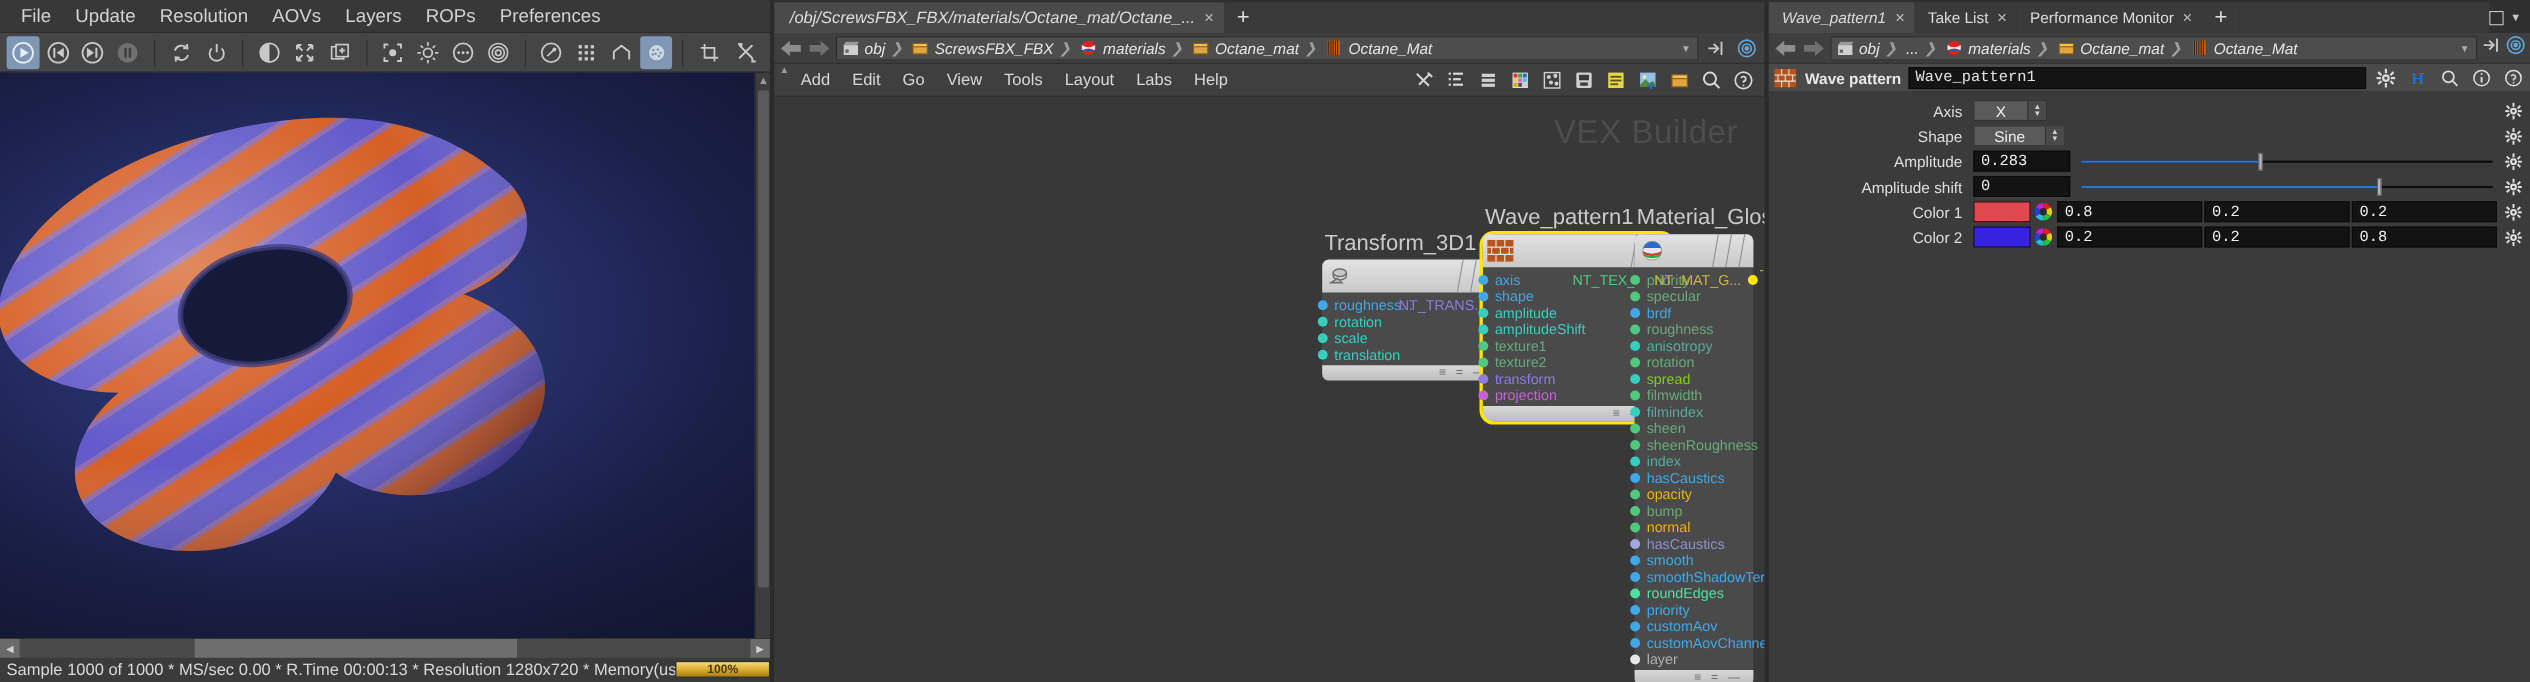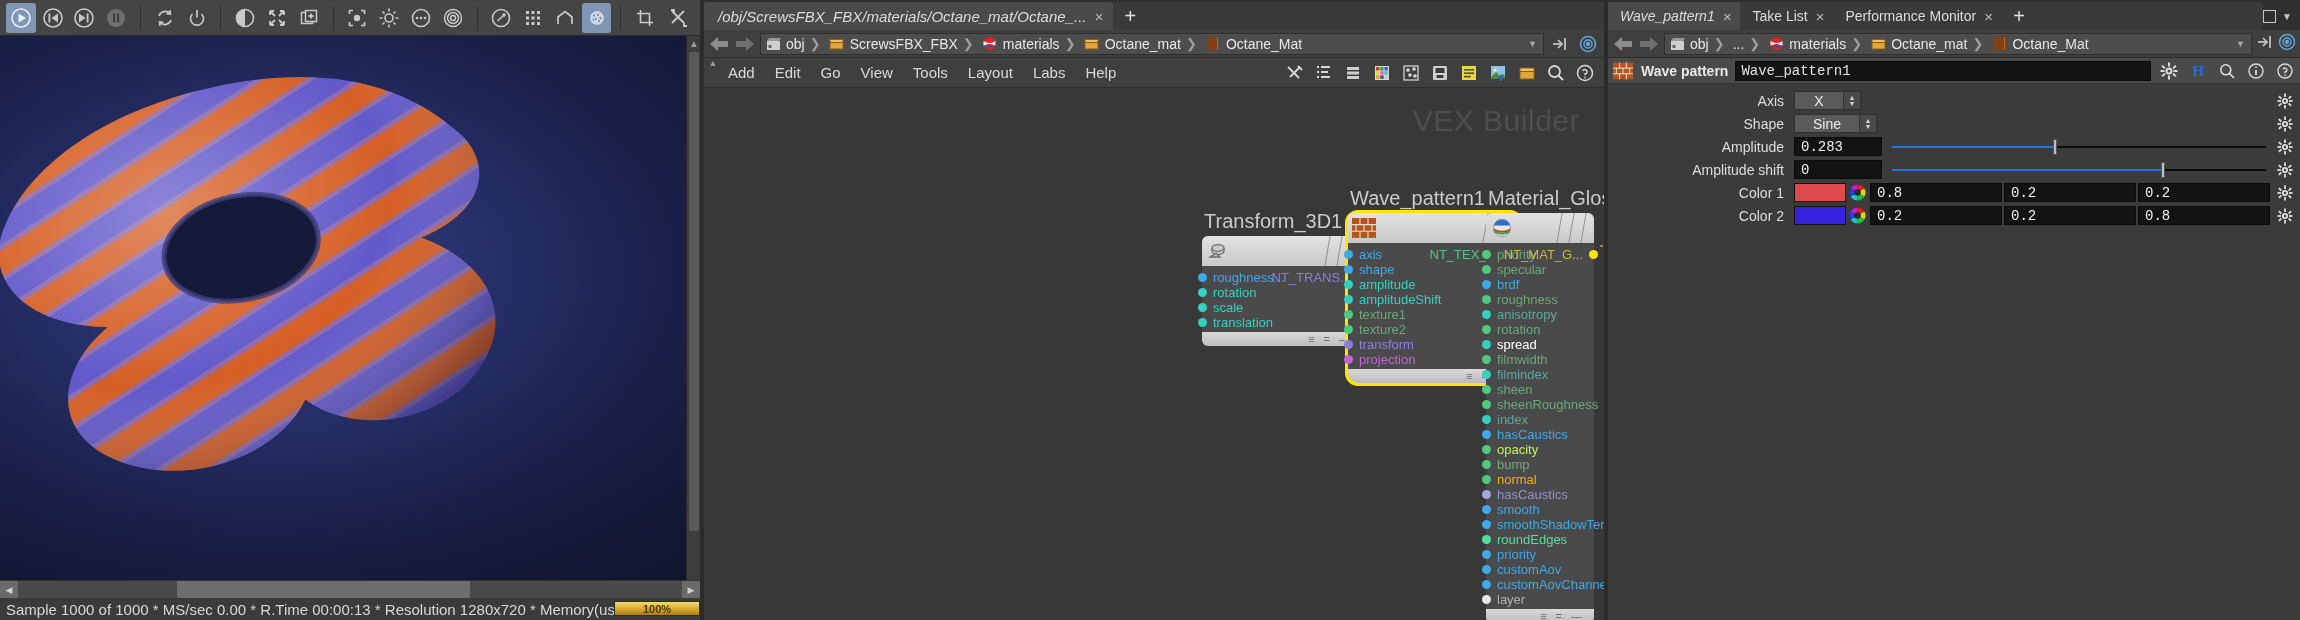--- a/index.html
+++ b/index.html
@@ -63,21 +63,21 @@
       border-top-right-radius:2px; max-width: 420px; }
   .tab-x { color: #bdbdbd; font-size: 15px; }
   .net-plus { width: 34px; height: 28px; display:flex; align-items:center; justify-content:center;
       font-size: 20px; color: #e0e0e0; background: #3a3a3a; }
   .tabbar-rest { flex: 1; background: #3a3a3a; height: 28px; }
 
   .net-crumbbar { height: 28px; background: #3f3f3f; display: flex; align-items: center; gap: 4px; padding: 0 4px;
       border-bottom: 1px solid #2c2c2c; }
   .nav-arrow { width: 22px; height: 22px; display:flex; align-items:center; justify-content:center; color:#8d8d8d; }
   .crumbs { flex: 1; height: 22px; background: #4d4d4d; border: 1px solid #2e2e2e; display: flex; align-items: center;
-      position: relative; overflow: hidden; }
+      position: relative; overflow: hidden; font-style: italic; }
   .crumb { display: flex; align-items: center; gap: 5px; padding: 0 6px 0 4px; font-size: 14px; color: #e6e6e6;
       height: 20px; position: relative; }
   .crumb .sep { width: 9px; height: 20px; color: #9e9e9e; font-size: 13px; display:flex; align-items:center; }
   .crumb-ico { width: 16px; height: 16px; display: flex; align-items: center; justify-content: center; font-size: 13px; }
   .crumbs .caret { position:absolute; right: 6px; color:#aaa; font-size:9px; }
   .net-crumbbar .rt-ico { width: 24px; height: 22px; display:flex; align-items:center; justify-content:center; color:#c8c8c8; }
 
   .net-menubar { height: 30px; background: #3f3f3f; display: flex; align-items: center; padding-left: 4px;
       border-bottom: 1px solid #2c2c2c; }
   .net-scrollnub { width: 10px; height: 30px; display:flex; align-items:flex-start; justify-content:center; color:#9a9a9a; font-size: 9px; }
@@ -143,20 +143,29 @@
   .gear { width: 22px; height: 19px; display:flex; align-items:center; justify-content:center; margin-left: auto; }
   .gear-r { width: 22px; height: 21px; display:flex; align-items:center; justify-content:center; }
 </style>
 </head>
 <body>
 
 <div class="app">
 
   <div class="render-pane">
 
+    <div class="rv-menubar">
+      <div class="rv-menu">File</div>
+      <div class="rv-menu">Update</div>
+      <div class="rv-menu">Resolution</div>
+      <div class="rv-menu">AOVs</div>
+      <div class="rv-menu">Layers</div>
+      <div class="rv-menu">ROPs</div>
+      <div class="rv-menu">Preferences</div>
+    </div>
 
     <div class="rv-toolbar">
       <div class="tb-ico sel">
         <svg width="22" height="22" viewBox="0 0 22 22">
             <circle cx="11" cy="11" r="9" fill="none" stroke="#e9eef5" stroke-width="1.6"></circle>
             <path d="M8.5 6.5 L16 11 L8.5 15.5 Z" fill="#e9eef5"></path>
           </svg>
       </div>
       <div class="tb-ico">
         <svg width="22" height="22" viewBox="0 0 22 22">
@@ -729,21 +738,21 @@
             <div class="port-row">
                 <span class="dot" style="background:#35cfc0"></span>
                 <span style="color:#5aa8a0">anisotropy</span>
               </div>
             <div class="port-row">
                 <span class="dot" style="background:#4fc97d"></span>
                 <span style="color:#6aa87a">rotation</span>
               </div>
             <div class="port-row">
                 <span class="dot" style="background:#35cfc0"></span>
-                <span style="color:#ffffff">spread</span>
+                <span style="color:#84cc16">spread</span>
               </div>
             <div class="port-row">
                 <span class="dot" style="background:#4fc97d"></span>
                 <span style="color:#6aa87a">filmwidth</span>
               </div>
             <div class="port-row">
                 <span class="dot" style="background:#35cfc0"></span>
                 <span style="color:#5aa8a0">filmindex</span>
               </div>
             <div class="port-row">
@@ -757,21 +766,21 @@
             <div class="port-row">
                 <span class="dot" style="background:#35cfc0"></span>
                 <span style="color:#5aa8a0">index</span>
               </div>
             <div class="port-row">
                 <span class="dot" style="background:#3fa8e8"></span>
                 <span style="color:#3fa8e8">hasCaustics</span>
               </div>
             <div class="port-row">
                 <span class="dot" style="background:#4fc97d"></span>
-                <span style="color:#bef264">opacity</span>
+                <span style="color:#eab308">opacity</span>
               </div>
             <div class="port-row">
                 <span class="dot" style="background:#4fc97d"></span>
                 <span style="color:#6aa87a">bump</span>
               </div>
             <div class="port-row">
                 <span class="dot" style="background:#4fc97d"></span>
                 <span style="color:#eab308">normal</span>
               </div>
             <div class="port-row">

